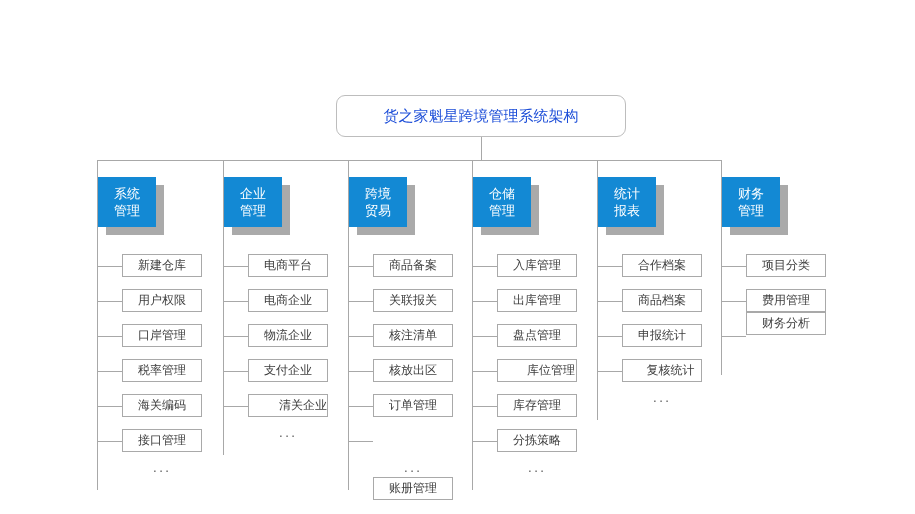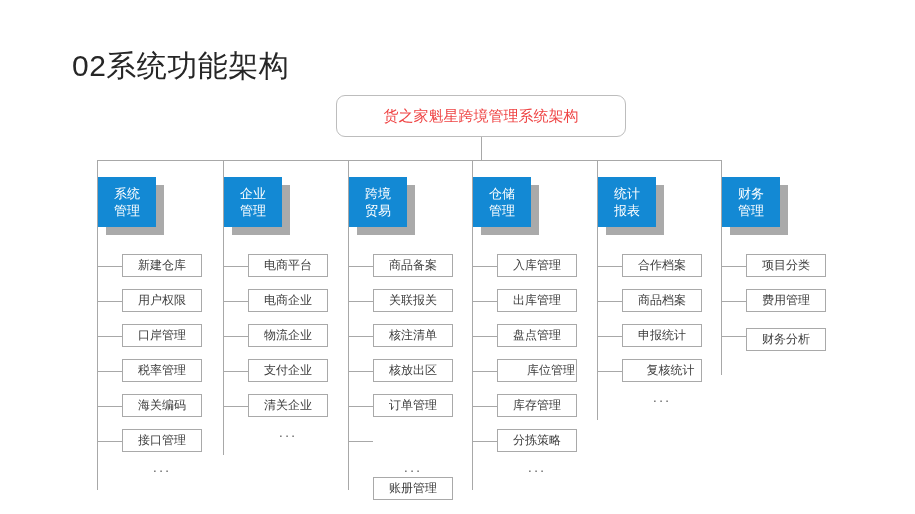--- a/index.html
+++ b/index.html
@@ -40,21 +40,21 @@
     width: 290px;
     height: 42px;
     box-sizing: border-box;
     border: 1px solid #bdbdbd;
     border-radius: 9px;
     background: #ffffff;
     display: flex;
     align-items: center;
     justify-content: center;
     font-size: 15px;
-    color: #ef4444;
+    color: #1d4ed8;
     white-space: nowrap;
   }
 
   
   .vline {
     position: absolute;
     width: 1px;
     background: #a8a8a8;
   }
   .hline {
@@ -123,21 +123,20 @@
     letter-spacing: 2px;
     color: #6f6f6f;
     line-height: 10px;
   }
 </style>
 </head>
 <body>
 
 <div id="canvas">
 
-  <div id="page-title">02系统功能架构</div>
 
   <div id="root-node">
     <span>货之家魁星跨境管理系统架构</span>
   </div>
 
   <div id="tree-layer">
       <div class="vline" style="left: 481px; top: 137px; height: 23px;"></div>
       <div class="hline" style="left: 97px; top: 160px; width: 624px;"></div>
       <div class="vline" style="left: 97px; top: 160px; height: 330px;"></div>
       <div class="vline" style="left: 223px; top: 160px; height: 295px;"></div>
@@ -196,21 +195,21 @@
       </div>
       <div class="leaf-stub" style="left: 224px; top: 335.5px; width: 24px;"></div>
       <div class="leaf" style="left: 248px; top: 324px;">
         <span>物流企业</span>
       </div>
       <div class="leaf-stub" style="left: 224px; top: 370.5px; width: 24px;"></div>
       <div class="leaf" style="left: 248px; top: 359px;">
         <span>支付企业</span>
       </div>
       <div class="leaf-stub" style="left: 224px; top: 405.5px; width: 24px;"></div>
-      <div class="leaf" style="left: 248px; top: 394px;">
+      <div class="leaf" style="left: 248px; top: 394px; justify-content: flex-end;">
         <span>清关企业</span>
       </div>
       <div class="ellipsis" style="left: 248px; top: 427px;">...</div>
       <div class="cat-wrap" style="left: 349px; top: 177px;">
         <div class="cat-shadow"></div>
         <div class="cat-box">
           <span>跨境</span>
           <span>贸易</span>
         </div>
       </div>
@@ -304,18 +303,18 @@
       </div>
       <div class="leaf-stub" style="left: 722px; top: 265.5px; width: 24px;"></div>
       <div class="leaf" style="left: 746px; top: 254px;">
         <span>项目分类</span>
       </div>
       <div class="leaf-stub" style="left: 722px; top: 300.5px; width: 24px;"></div>
       <div class="leaf" style="left: 746px; top: 289px;">
         <span>费用管理</span>
       </div>
       <div class="leaf-stub" style="left: 722px; top: 335.5px; width: 24px;"></div>
-      <div class="leaf" style="left: 746px; top: 328px;">
+      <div class="leaf" style="left: 746px; top: 312px;">
         <span>财务分析</span>
       </div>
     </div>
 
 </div>
 
 </body></html>

